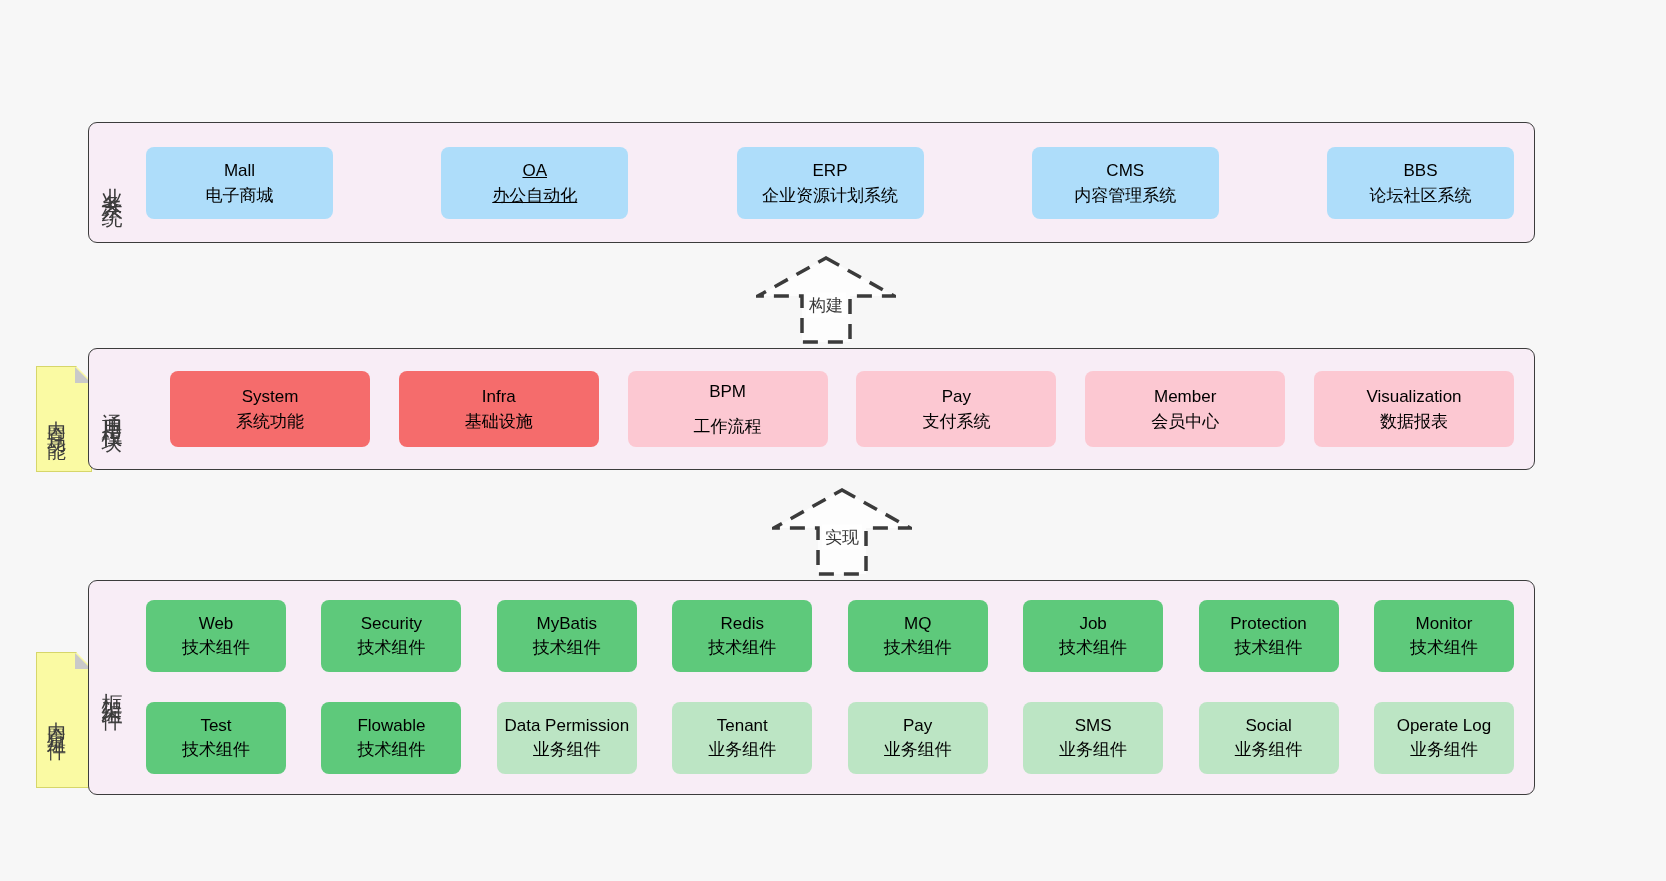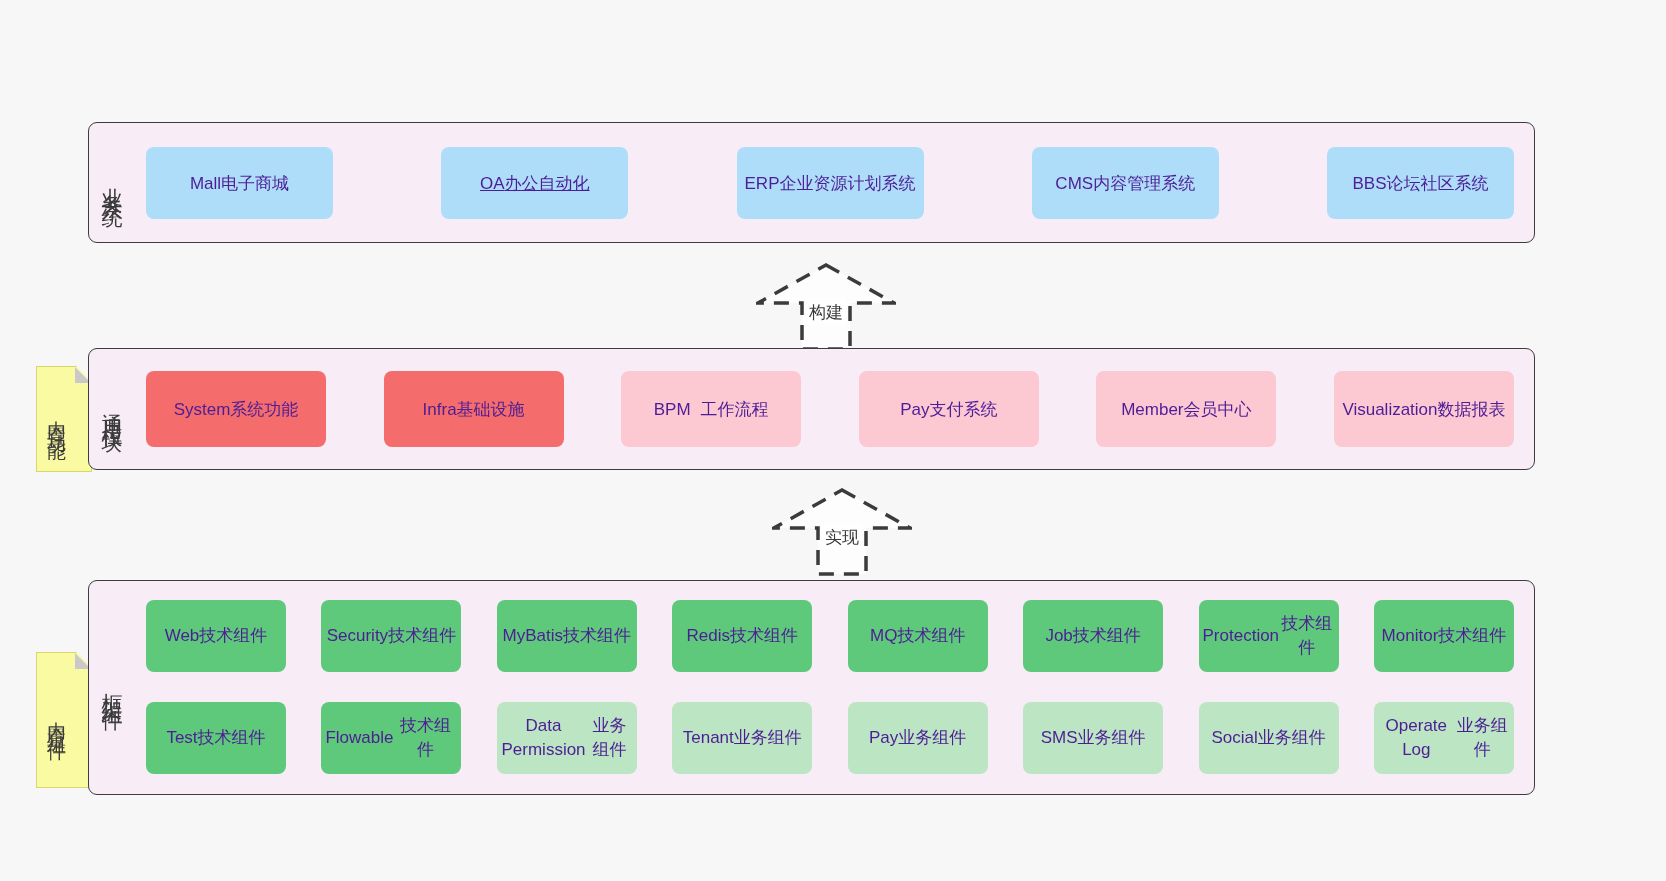--- a/index.html
+++ b/index.html
@@ -35,26 +35,26 @@
   .box-row{
     position:absolute;left:57px;right:20px;
     display:flex;justify-content:space-between;align-items:center;
   }
   .panel-business .box-row{top:24px;}
   .panel-modules  .box-row{top:22px;}
   .panel-framework .row1{top:19px;}
   .panel-framework .row2{top:121px;}
   .box{
     height:72px;border-radius:8px;
-    display:flex;flex-direction:row;justify-content:center;align-items:center;
-    text-align:center;font-size:17px;line-height:25px;color:#4c1d95;
+    display:flex;flex-direction:column;justify-content:center;align-items:center;
+    text-align:center;font-size:17px;line-height:25px;color:#000000;
     box-sizing:border-box;padding:2px 4px;
   }
   .panel-business .box{width:187px;}
-  .panel-modules  .box{width:180px;height:76px;}
+  .panel-modules  .box{width:200px;height:76px;margin-left:24px;}
   .panel-framework .box{width:140px;line-height:24px;}
   
   .note{
     position:absolute;left:36px;width:56px;
     background:var(--note_bg,#fafaa3);
     border:1px solid #d6d66a;
     box-sizing:border-box;
     clip-path:polygon(0 0,calc(100% - 16px) 0,100% 16px,100% 100%,0 100%);
     z-index:1;
     display:flex;align-items:center;justify-content:center;
@@ -64,21 +64,21 @@
   .note-fold{position:absolute;top:0;right:0;width:16px;height:16px;}
   .note-text{
     writing-mode:vertical-lr;text-orientation:upright;
     font-size:19px;letter-spacing:7px;line-height:1;color:#3b3b3b;
     margin-left:-14px;
   }
   
   .arrow{
     position:absolute;width:140px;height:88px;z-index:0;
   }
-  .arrow-build{left:756px;top:263px;font-family:Liberation Mono, monospace;}
+  .arrow-build{left:756px;top:256px;font-family:Liberation Mono, monospace;}
   .arrow-implement{left:772px;top:488px;}
   .arrow svg{display:block;}
   .arrow-label{
     position:absolute;left:50%;top:49px;
     transform:translate(-50%,-50%);
     background:#ffffff;padding:1px 3px;
     font-size:17px;color:#3b3b3b;white-space:nowrap;
   }
 </style>
 </head>

